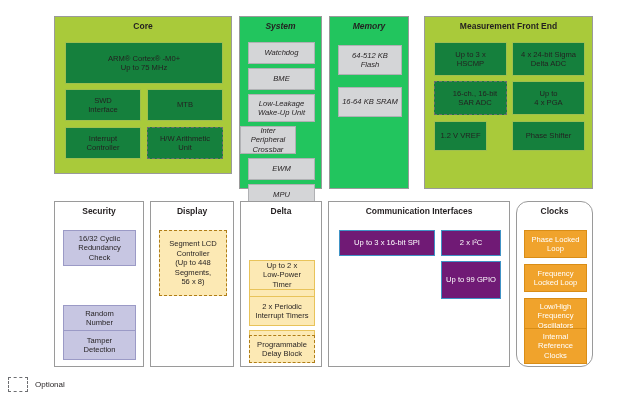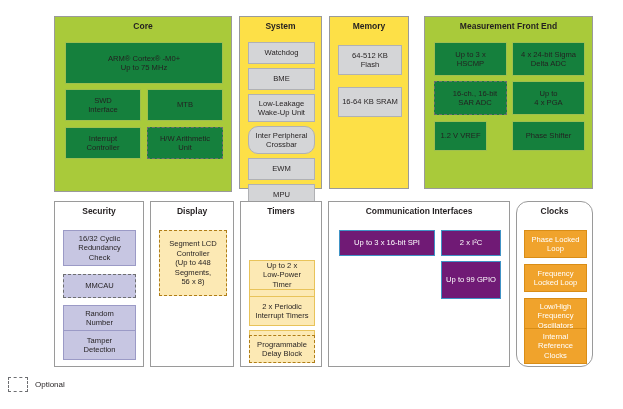--- a/index.html
+++ b/index.html
@@ -43,35 +43,35 @@
     justify-content: center;
     text-align: center;
     font-size: 7.6px;
     line-height: 1.25;
     padding: 2px 3px;
   }
   .cell span { display: block; }
 
   
   .g-green   { background: #a9ca3a; }
-  .g-grey    { background: #fde047; }
+  .g-grey    { background: #22c55e; font-style: italic; }
   .g-white   { background: #ffffff; }
 
   .c-green   { background: #15803d; border: 1px solid #9fbf4e; }
   .c-grey    { background: #d4d5d7; border: 1px solid #b0b1b4; }
   .c-purple  { background: #c7c6e2; border: 1px solid #9b9ac6; }
   .c-yellow  { background: #fce9b4; border: 1px solid #e8c35a; }
   .c-blue    { background: #701a75; border: 1px solid #3f93c6; color: #ffffff; }
   .c-orange  { background: #f0a32c; border: 1px solid #d98d16; color: #ffffff; }
 
   .dashed { border: 1px dashed #6d6e71 !important; }
   .dashed-y { border: 1px dashed #b07d16 !important; }
 
   
-  #core-group { left: 54px; top: 16px; width: 178px; height: 176px; }
+  #core-group { left: 54px; top: 16px; width: 178px; height: 158px; }
   #system-group { left: 239px; top: 16px; width: 83px; height: 173px; }
   #memory-group { left: 329px; top: 16px; width: 80px; height: 173px; }
   #mfe-group { left: 424px; top: 16px; width: 169px; height: 173px; }
 
   
   #security-group { left: 54px; top: 201px; width: 90px; height: 166px; }
   #display-group { left: 150px; top: 201px; width: 84px; height: 166px; }
   #timers-group { left: 240px; top: 201px; width: 82px; height: 166px; }
   #comm-group { left: 328px; top: 201px; width: 182px; height: 166px; }
   #clocks-group { left: 516px; top: 201px; width: 77px; height: 166px; border-radius: 12px; }
@@ -125,21 +125,21 @@
     <div class="cell c-grey abs" style="left:8px; top:25px; width:67px; height:22px;">
       <span>Watchdog</span>
     </div>
     <div class="cell c-grey abs" style="left:8px; top:51px; width:67px; height:22px;">
       <span>BME</span>
     </div>
     <div class="cell c-grey abs" style="left:8px; top:77px; width:67px; height:28px;">
       <span style="white-space: pre-line;">Low-Leakage
 Wake-Up Unit</span>
     </div>
-    <div class="cell c-grey abs" style="left:8px; top:109px; width:67px; height:28px;border-radius:10px;">
+    <div class="cell c-grey abs" style="left:0; top:109px; width:56px; height:28px;">
       <span style="white-space: pre-line;">Inter Peripheral
 Crossbar</span>
     </div>
     <div class="cell c-grey abs" style="left:8px; top:141px; width:67px; height:22px;">
       <span>EWM</span>
     </div>
     <div class="cell c-grey abs" style="left:8px; top:167px; width:67px; height:22px;">
       <span>MPU</span>
     </div>
   </div>
@@ -179,23 +179,20 @@
       <span>Phase Shifter</span>
     </div>
   </div>
 
   <div class="group g-white" id="security-group">
     <div class="group-title">Security</div>
     <div class="cell c-purple abs" style="left:8px; top:28px; width:73px; height:36px;">
       <span style="white-space: pre-line;">16/32 Cyclic
 Redundancy
 Check</span>
-    </div>
-    <div class="cell c-purple dashed abs" style="left:8px; top:72px; width:73px; height:24px;">
-      <span>MMCAU</span>
     </div>
     <div class="cell c-purple abs" style="left:8px; top:103px; width:73px; height:36px;">
       <span style="white-space: pre-line;">Random
 Number
 Generator</span>
     </div>
 
     <div class="cell c-purple abs" style="left:8px; top:128px; width:73px; height:30px;">
       <span style="white-space: pre-line;">Tamper
 Detection</span>
@@ -207,21 +204,21 @@
     <div class="cell c-yellow dashed-y abs" style="left:8px; top:28px; width:68px; height:66px;">
       <span style="white-space: pre-line;">Segment LCD
 Controller
 (Up to 448
 Segments,
 56 x 8)</span>
     </div>
   </div>
 
   <div class="group g-white" id="timers-group">
-    <div class="group-title">Timers</div>
+    <div class="group-title">Delta</div>
     <div class="cell c-yellow abs" style="left:8px; top:28px; width:66px; height:24px;margin-top:44px;">
       <span>4 x Quad Timer</span>
     </div>
     <div class="cell c-yellow abs" style="left:8px; top:58px; width:66px; height:30px;">
       <span style="white-space: pre-line;">Up to 2 x
 Low-Power Timer</span>
     </div>
     <div class="cell c-yellow abs" style="left:8px; top:94px; width:66px; height:30px;">
       <span style="white-space: pre-line;">2 x Periodic
 Interrupt Timers</span>

